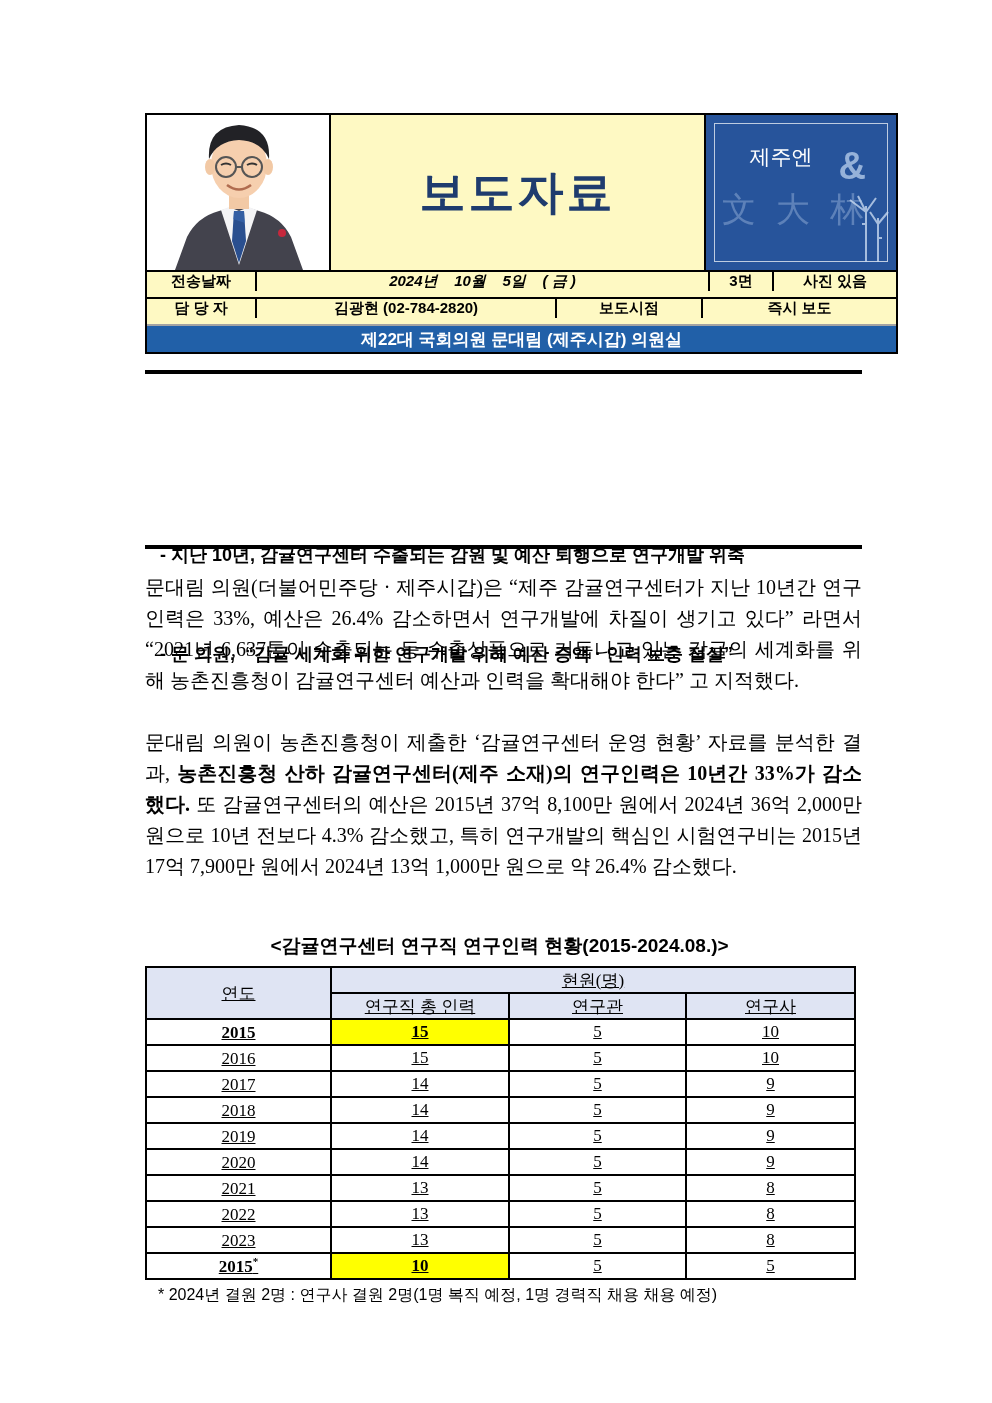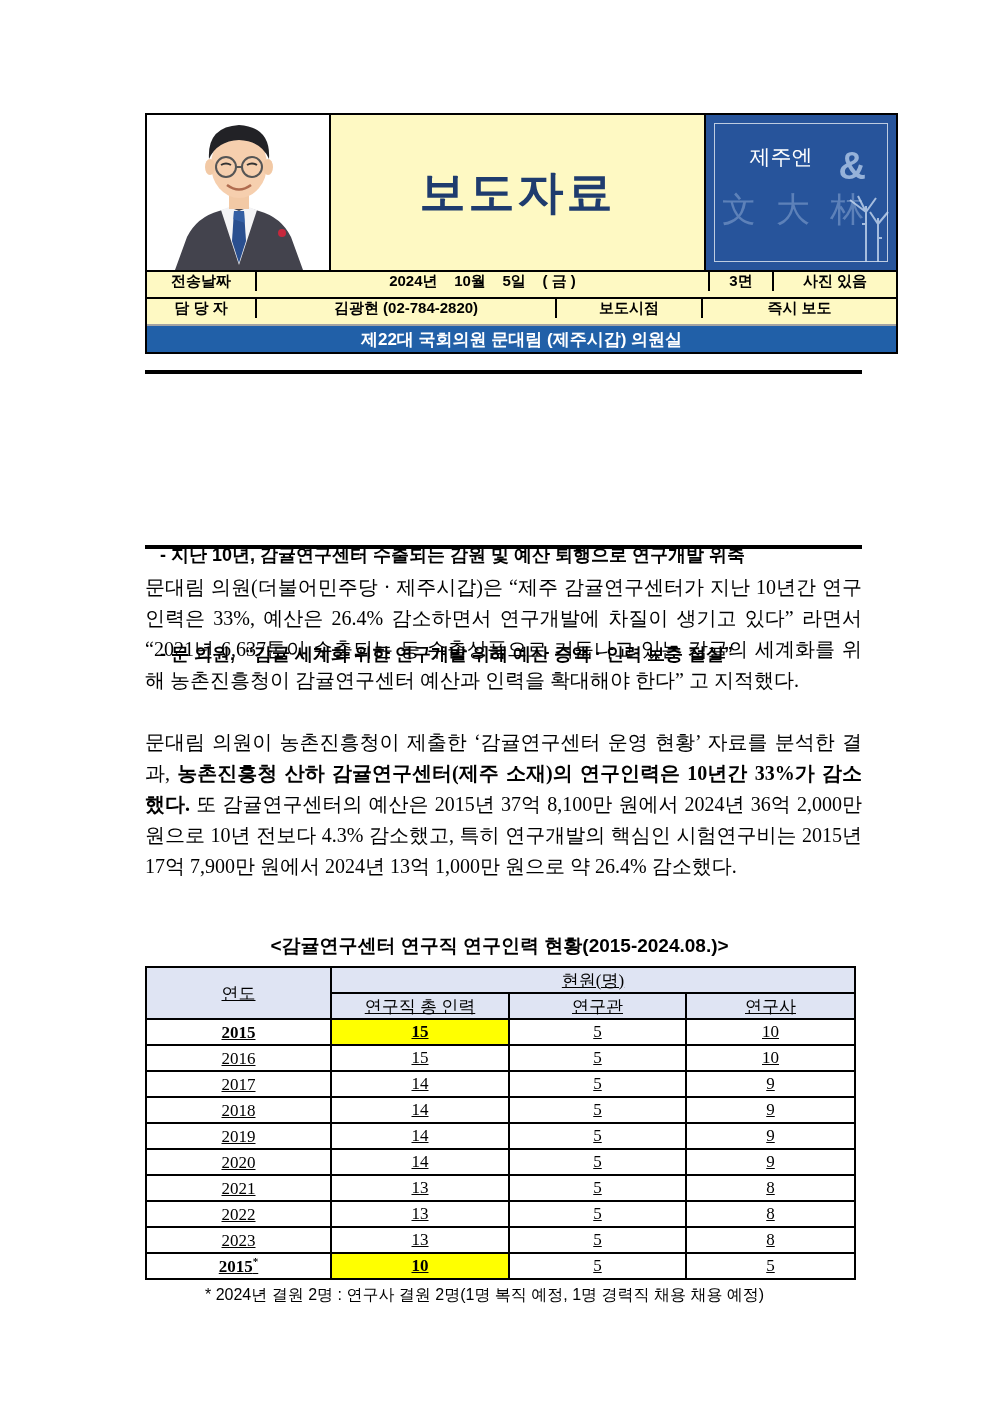--- a/index.html
+++ b/index.html
@@ -17,21 +17,21 @@
   .logo-amp{position:absolute;top:30px;right:30px;font-size:38px;font-weight:bold;color:rgba(170,195,228,.85);}
   .logo-hanja{position:absolute;top:72px;left:16px;font-size:34px;letter-spacing:20px;color:rgba(195,214,240,.35);font-family:"Liberation Serif","DejaVu Serif",serif;}
   .logo-top{position:absolute;top:28px;left:0;width:150px;text-align:center;font-size:21px;font-weight:normal;}
   .logo-name{position:absolute;top:68px;left:0;width:160px;text-align:center;font-size:30px;font-weight:bold;letter-spacing:10px;}
   .bamboo{position:absolute;right:4px;bottom:6px;}
 
   .hdr-row{display:flex;height:25px;border-top:2px solid #000;font-weight:bold;font-size:15px;align-items:flex-start;}
   .hcell{display:flex;align-items:center;justify-content:center;box-sizing:border-box;white-space:pre;}
   .bR{border-right:2px solid #000;}
   .w-label{width:110px;}
-  .r1-date{flex:1;}
+  .r1-date{flex:1;font-style:italic;}
   .r1-pg{width:64px;}
   .r1-ph{width:122px;}
   .r2-contact{width:300px;}
   .r2-rtlabel{width:146px;}
   .r2-rt{flex:1;}
   .banner{height:26px;border-top:2px solid #a3a3a3;background:var(--banner-blue,#2160A8);color:#fff;
           display:flex;align-items:center;justify-content:center;font-weight:bold;font-size:17px;}
 
   
   .rule{position:absolute;left:145px;width:717px;height:4px;background:#000;}
@@ -50,21 +50,21 @@
   .tbl-title{position:absolute;left:145px;top:933px;width:709px;text-align:center;font-weight:bold;font-size:19px;}
   table.data{position:absolute;left:145px;top:966px;width:709px;border-collapse:collapse;
              font-family:"Liberation Serif","DejaVu Serif",serif;font-size:17px;text-align:center;table-layout:fixed;text-decoration:underline;}
   table.data th,table.data td{border:2px solid #000;padding:0;height:24px;font-weight:normal;}
   table.data thead th{background:var(--table-header-bg,#DFE4F3);}
   table.data .h1{height:22px;} table.data .h2{height:25px;padding-left:32px;}
   td.hl{background:var(--highlight-yellow,#FFFF00);}
   tr.emph .year,tr.emph .total{font-weight:bold;}
   sup{font-size:11px;}
 
-  .footnote{position:absolute;left:158px;top:1285px;font-size:16px;white-space:pre-wrap;margin-left:47px;}
+  .footnote{position:absolute;left:158px;top:1285px;font-size:16px;white-space:pre-wrap;}
 </style>
 </head>
 <body style="--banner-blue: #2160A8; --logo-blue: #27549B; --headline-blue: #2565AE; --title-navy: #1F3C6E; --table-header-bg: #DFE4F3; --highlight-yellow: #FFFF00;">
 
 <div class="sheet">
 
   <div class="hdr">
     <div class="hdr-top">
       <div class="cell-photo">
         <svg width="184" height="155" viewBox="0 0 184 155">

